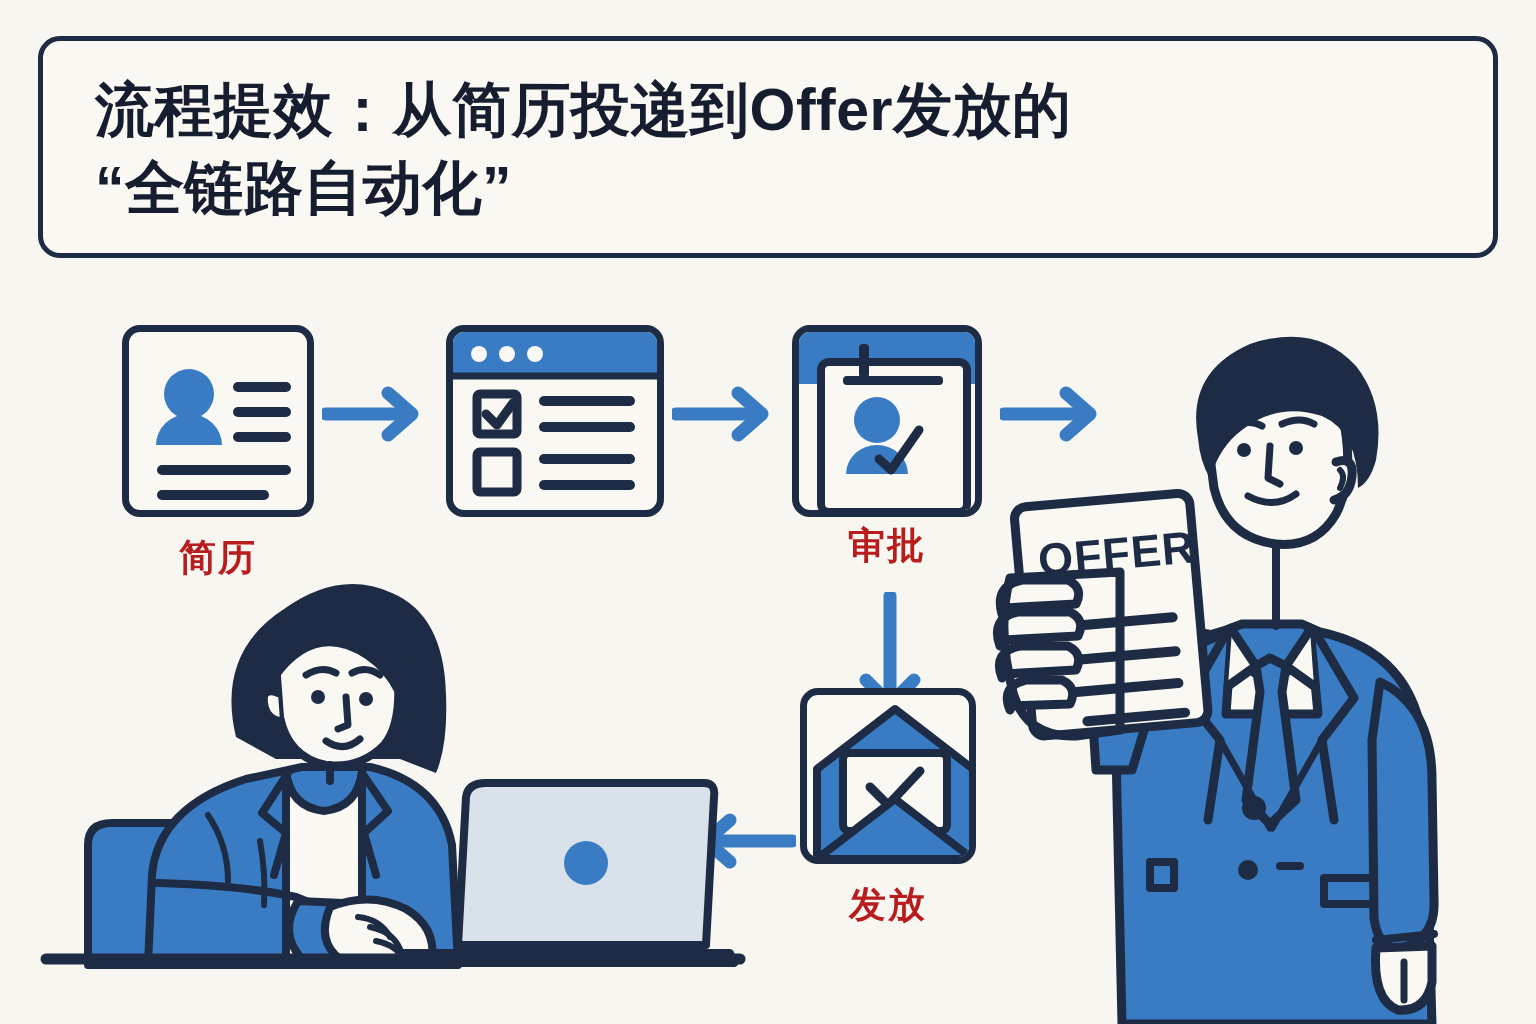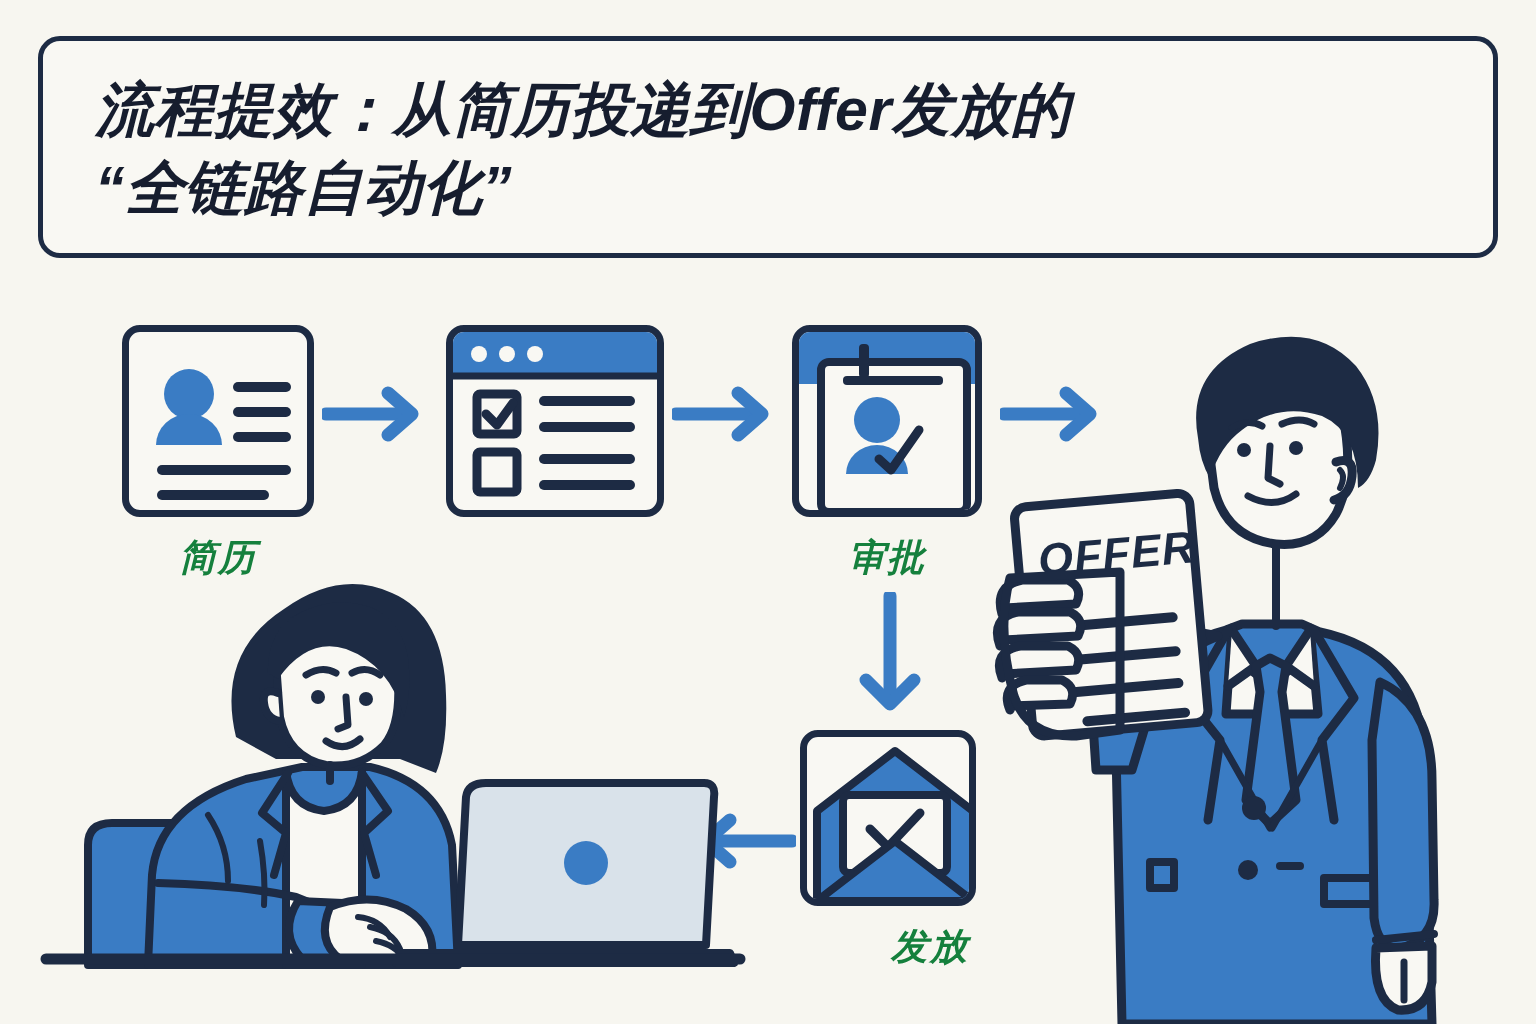--- a/index.html
+++ b/index.html
@@ -7,21 +7,20 @@
     padding: 0;
     background: #f7f6f0;
   }
   #canvas {
     position: relative;
     width: 1536px;
     height: 1024px;
     background: #f7f6f0;
     overflow: hidden;
     font-family: "Liberation Sans", "DejaVu Sans", sans-serif;
-    font-style: italic;
   }
   
   #title-card {
     position: absolute;
     left: 38px;
     top: 36px;
     width: 1460px;
     height: 222px;
     box-sizing: border-box;
     border: 5px solid #1d2b44;
@@ -48,21 +47,21 @@
     box-sizing: border-box;
     border: 7px solid #1d2b44;
     border-radius: 18px;
     background: #f9f8f3;
     overflow: hidden;
   }
   .node-label {
     position: absolute;
     width: 100%;
     text-align: center;
-    color: #15803d;
+    color: #b91c1c;
     font-size: 37px;
     font-weight: bold;
     letter-spacing: 2px;
   }
   
   .arrow { position: absolute; }
 </style>
 </head>
 <body>
 
@@ -138,38 +137,38 @@
 
         <rect x="60" y="12" width="10" height="34" rx="4" fill="#1d2b44"></rect>
         <rect x="44" y="44" width="100" height="9" rx="4" fill="#1d2b44"></rect>
 
         <circle cx="78" cy="88" r="23" fill="#3a7cc4"></circle>
         <path d="M47 142 a31 29 0 0 1 62 0 z" fill="#3a7cc4"></path>
 
         <polyline points="80,127 92,138 120,98" fill="none" stroke="#1d2b44" stroke-width="9" stroke-linecap="round" stroke-linejoin="round"></polyline>
       </svg>
     </div>
-    <div class="node-label" style="top:208px;">审批</div>
+    <div class="node-label" style="top:196px;">审批</div>
   </div>
 
   <div class="arrow" style="left:1000px; top:385px;">
     <svg width="110" height="58" viewBox="0 0 110 58">
       <line x1="4" y1="29" x2="86" y2="29" stroke="#3a7cc4" stroke-width="13" stroke-linecap="round"></line>
       <polyline points="66,8 90,29 66,50" fill="none" stroke="#3a7cc4" stroke-width="13" stroke-linecap="round" stroke-linejoin="round"></polyline>
     </svg>
   </div>
 
   <div class="arrow" style="left:852px; top:592px;">
     <svg width="76" height="130" viewBox="0 0 76 130">
       <line x1="38" y1="4" x2="38" y2="108" stroke="#3a7cc4" stroke-width="13" stroke-linecap="round"></line>
       <polyline points="14,88 38,112 62,88" fill="none" stroke="#3a7cc4" stroke-width="13" stroke-linecap="round" stroke-linejoin="round"></polyline>
     </svg>
   </div>
 
-  <div class="flow-node" style="left:800px; top:730px; width:176px; height:250px;padding-left:28px;">
+  <div class="flow-node" style="left:800px; top:688px; width:176px; height:250px;">
     <div class="node-box" style="width:176px; height:176px;">
       <svg viewBox="0 0 176 176" width="176" height="176">
 
         <path d="M10 164 L10 74 L88 14 L166 74 L166 164 Z" fill="#3a7cc4" stroke="#1d2b44" stroke-width="8" stroke-linejoin="round"></path>
 
         <rect x="36" y="58" width="104" height="78" rx="6" fill="#f9f8f3" stroke="#1d2b44" stroke-width="8"></rect>
         <polyline points="63,92 81,110 113,76" fill="none" stroke="#1d2b44" stroke-width="9" stroke-linecap="round" stroke-linejoin="round"></polyline>
 
         <path d="M10 164 L88 104 L166 164 Z" fill="#3a7cc4" stroke="#1d2b44" stroke-width="8" stroke-linejoin="round"></path>
       </svg>

